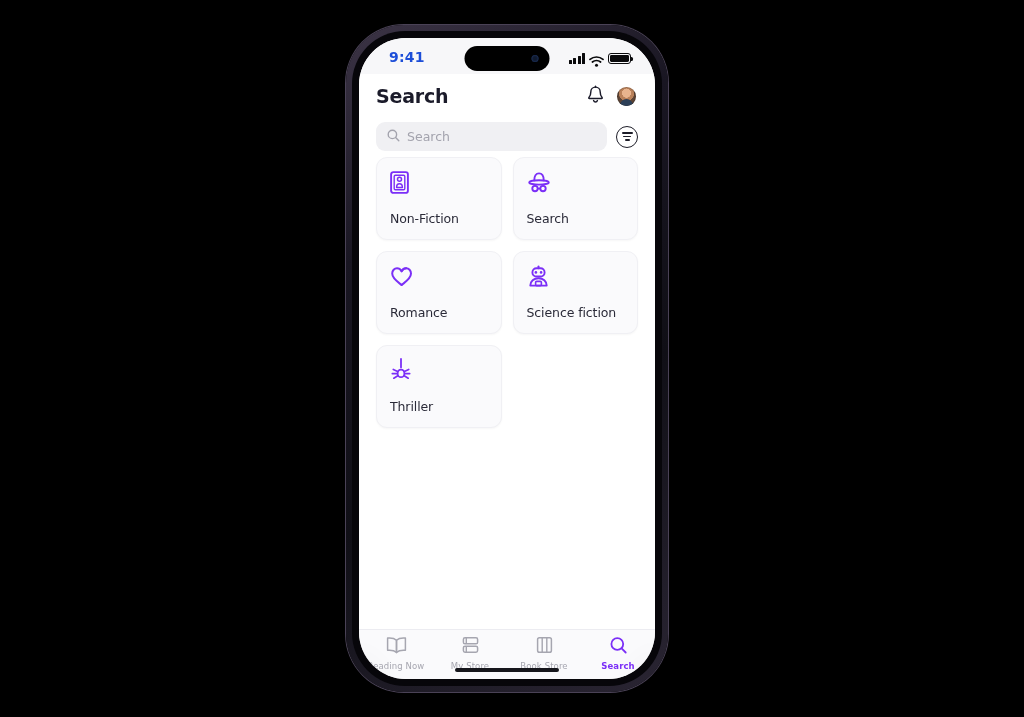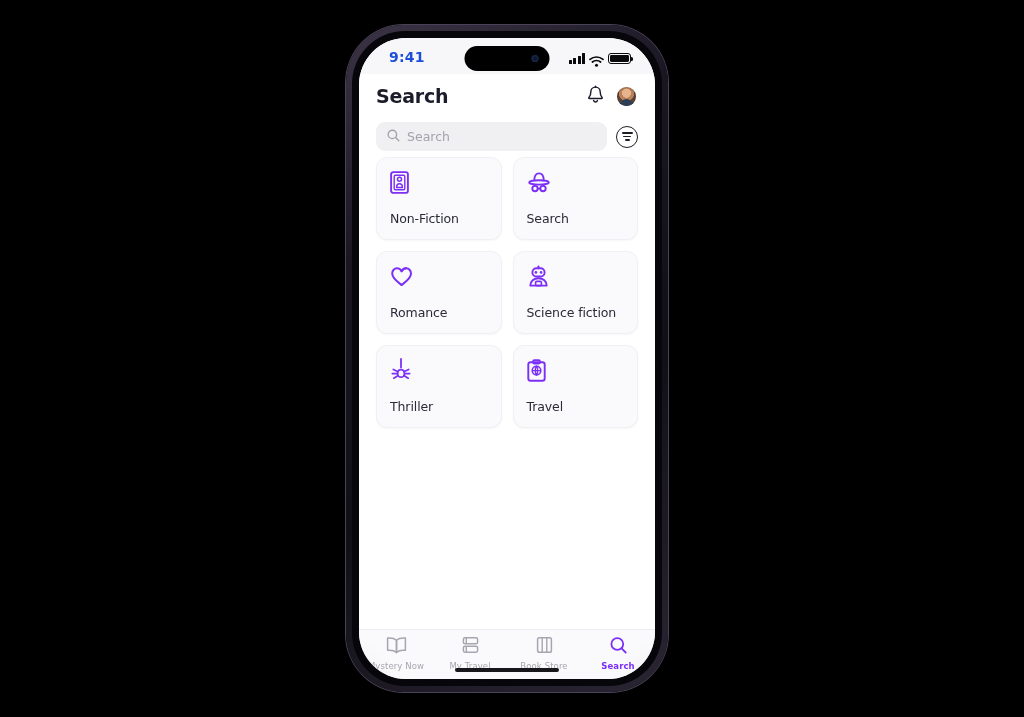--- a/index.html
+++ b/index.html
@@ -279,54 +279,43 @@
             <path d="M11 1v8.4" stroke="#7B2FF7" stroke-width="1.8" stroke-linecap="round"></path>
             <ellipse cx="11" cy="15.4" rx="3.4" ry="3.8" stroke="#7B2FF7" stroke-width="1.8" fill="none"></ellipse>
             <path d="M7.6 13.4L3.3 11.4M7.3 15.6H2.3M7.8 17.8l-4 2.4M14.4 13.4l4.3-2M14.7 15.6h5M14.2 17.8l4 2.4" stroke="#7B2FF7" stroke-width="1.7" stroke-linecap="round"></path>
           </svg>
         </div>
         <div class="cat-label">Thriller</div>
       </div>
 
 
 
-      <div class="cat-card">
-        <div class="cat-icon">
-          <svg width="19" height="23" viewBox="0 0 19 23">
-            <rect x="1.3" y="3.2" width="16.4" height="18.6" rx="2.3" stroke="#7B2FF7" stroke-width="1.9" fill="none"></rect>
-            <rect x="6" y="1.1" width="7" height="3.6" rx="1.4" stroke="#7B2FF7" stroke-width="1.7" fill="none"></rect>
-            <circle cx="9.5" cy="11.6" r="4.3" stroke="#7B2FF7" stroke-width="1.6" fill="none"></circle>
-            <path d="M5.2 11.6h8.6M9.5 7.3c1.6 1.6 1.6 7 0 8.6-1.6-1.6-1.6-7 0-8.6z" stroke="#7B2FF7" stroke-width="1.4" fill="none"></path>
-          </svg>
-        </div>
-        <div class="cat-label">Travel</div>
-      </div>
 
     </div>
   </div>
 
   <div class="tabbar">
     <div class="tab">
       <span>
         <svg width="21" height="18" viewBox="0 0 21 18">
           <path d="M10.5 4.2C8.8 2.6 6.5 2 3.5 2H1.6v12.3h1.9c3 0 5.3.6 7 2.2z" stroke="#a6a6b0" stroke-width="1.5" fill="none" stroke-linejoin="round"></path>
           <path d="M10.5 4.2C12.2 2.6 14.5 2 17.5 2h1.9v12.3h-1.9c-3 0-5.3.6-7 2.2z" stroke="#a6a6b0" stroke-width="1.5" fill="none" stroke-linejoin="round"></path>
         </svg>
       </span>
-      <span class="tab-label">Mystery Now</span>
+      <span class="tab-label">Reading Now</span>
     </div>
     <div class="tab">
       <span>
         <svg width="21" height="18" viewBox="0 0 21 18">
           <rect x="3.4" y="1.8" width="14.2" height="6" rx="1.6" stroke="#a6a6b0" stroke-width="1.5" fill="none"></rect>
           <rect x="3.4" y="10.2" width="14.2" height="6" rx="1.6" stroke="#a6a6b0" stroke-width="1.5" fill="none"></rect>
           <path d="M6.3 1.8v6M6.3 10.2v6" stroke="#a6a6b0" stroke-width="1.4"></path>
         </svg>
       </span>
-      <span class="tab-label">My Travel</span>
+      <span class="tab-label">My Store</span>
     </div>
     <div class="tab">
       <span>
         <svg width="21" height="18" viewBox="0 0 21 18">
           <rect x="3.6" y="1.7" width="13.8" height="14.6" rx="1.8" stroke="#a6a6b0" stroke-width="1.5" fill="none"></rect>
           <path d="M8.2 1.7v14.6M12.8 1.7v14.6" stroke="#a6a6b0" stroke-width="1.4"></path>
         </svg>
       </span>
       <span class="tab-label">Book Store</span>
     </div>

